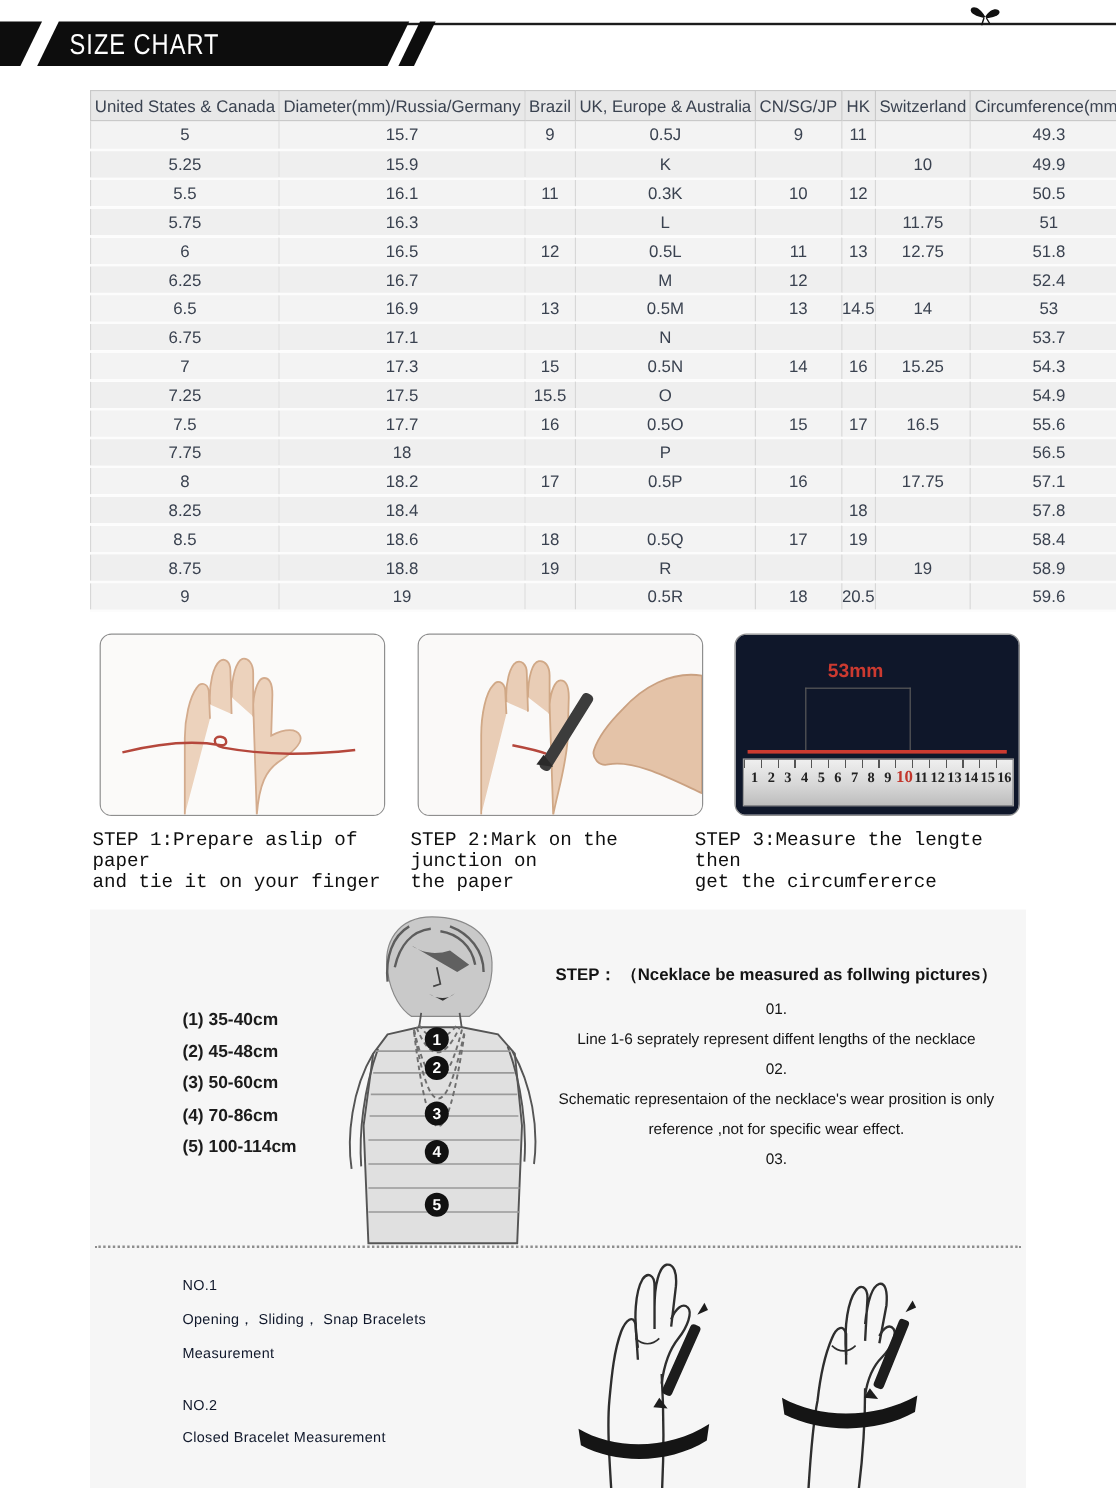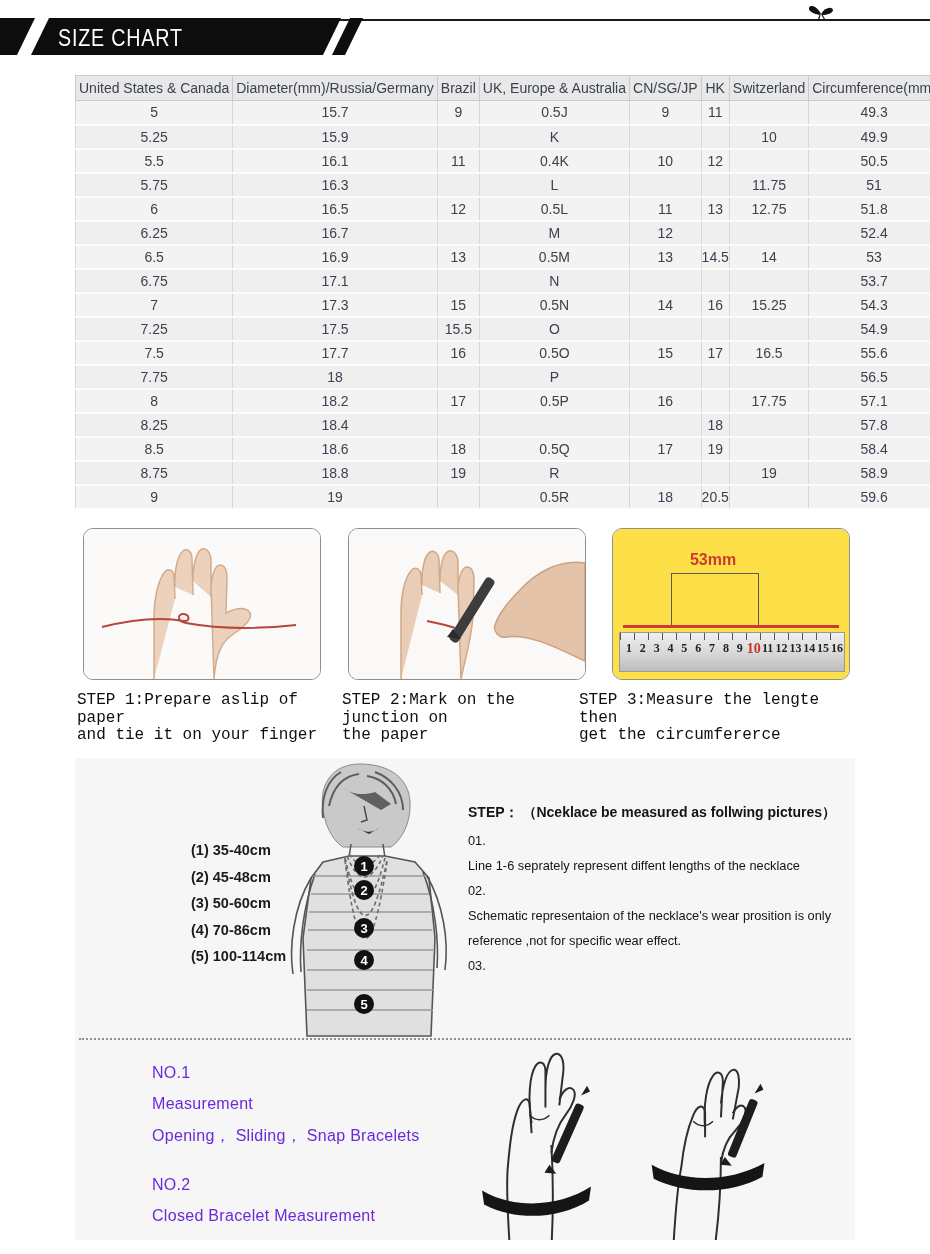--- a/index.html
+++ b/index.html
@@ -21,45 +21,45 @@
   .size-table th { background:#e8e8e8; font-weight:400; border:1px solid #c9c9c9; height:25px; padding:0 3px; white-space:nowrap; overflow:hidden; }
   .size-table td { background:#f3f3f3; border:1px solid #d7d7d7; border-bottom:2px solid #fcfcfc; height:24px; text-align:center; white-space:nowrap; overflow:hidden; }
   .size-table tr:nth-child(even) td { background:#efefef; }
 
   
   .step-box { position:absolute; top:528px; width:238px; height:152px; background:#fdfdfd; border:1.5px solid #8f8f8f; border-radius:10px; overflow:hidden; }
   .step-box svg { display:block; width:100%; height:100%; }
   .step-caption { position:absolute; top:692px; width:250px; font-family:Liberation Mono, monospace; font-size:16px; color:#0f0f0f; line-height:17.5px; }
 
   
-  .ruler-wrap { position:relative; width:100%; height:100%; background:#fde047;text-decoration:underline; }
+  .ruler-wrap { position:relative; width:100%; height:100%; background:#0f172a;text-decoration:underline; }
   .label-53 { position:absolute; top:22px; left:0; width:200px; text-align:center; color:#cc3a30; font-weight:700; font-size:16px; }
   .bracket { position:absolute; top:44px; left:58px; width:88px; height:54px; border:1.5px solid #5a5a5a; border-bottom:none; }
   .redline { position:absolute; top:96px; left:10px; width:216px; height:2.5px; background:#cc3a30; }
   .ruler-body { position:absolute; top:103px; left:6px; width:226px; height:40px; background:linear-gradient(180deg,#efefef 0%,#d7d7d7 55%,#bdbdbd 100%); border:1px solid #9a9a9a; }
   .ruler-ticks { position:absolute; top:0; left:0; right:0; height:7px;
      background:repeating-linear-gradient(90deg,#555 0 1px,transparent 1px 14px); }
   .ruler-nums { position:absolute; top:8px; left:2px; right:0; display:flex; }
   .ruler-num { flex:1; text-align:center; font-family:"Liberation Serif", serif; font-weight:700; font-size:12px; color:#222; }
   .ruler-num.hl { color:#c2362c; font-size:14px; }
 
   
   .gray-panel { position:absolute; left:75px; top:758px; width:780px; height:496px; background:#f6f6f6; }
   .dotted-divider { position:absolute; left:4px; top:280px; width:772px; border-top:2px dotted #8d8d8d; }
 
-  .length-list { position:absolute; left:77px; top:84px; font-weight:700; font-size:14.5px; color:#1b1b1b;margin-left:39px; }
+  .length-list { position:absolute; left:77px; top:84px; font-weight:700; font-size:14.5px; color:#1b1b1b; }
   .length-item { margin-bottom:10.5px; }
 
   .woman-sketch { position:absolute; left:188px; top:0px; width:212px; height:280px; }
 
-  .neck-text { position:absolute; left:393px; top:46px; width:382px; color:#141414; }
+  .neck-text { position:absolute; left:381px; top:46px; width:382px; color:#141414;text-align:center; }
   .neck-heading { font-weight:700; font-size:14px; margin-bottom:12px; }
   .neck-note { font-weight:400; font-size:12.8px; line-height:14px; margin-bottom:11px; }
 
-  .bracelet-text { position:absolute; left:77px; top:306px; color:#6d28d9; font-size:16px; letter-spacing:.3px; }
+  .bracelet-text { position:absolute; left:77px; top:306px; color:#0f172a; font-size:12px; letter-spacing:.3px; }
   .bt-line { margin-bottom:13px; }
   .bt-gap { height:16px; }
 
   .hand-sketch-1 { position:absolute; left:378px; top:292px; width:175px; height:198px; }
   .hand-sketch-2 { position:absolute; left:568px; top:300px; width:140px; height:188px; }
 </style>
 </head>
 <body>
 
 <div class="page">
@@ -116,21 +116,21 @@
           <td>K</td>
           <td></td>
           <td></td>
           <td>10</td>
           <td>49.9</td>
         </tr>
         <tr>
           <td>5.5</td>
           <td>16.1</td>
           <td>11</td>
-          <td>0.4K</td>
+          <td>0.3K</td>
           <td>10</td>
           <td>12</td>
           <td></td>
           <td>50.5</td>
         </tr>
         <tr>
           <td>5.75</td>
           <td>16.3</td>
           <td></td>
           <td>L</td>
@@ -394,22 +394,22 @@
           <div class="neck-note">Schematic representaion of the necklace's wear prosition is only</div>
           <div class="neck-note">reference ,not for specific wear effect.</div>
           <div class="neck-note">03.</div>
         </div>
     </div>
 
     <div class="dotted-divider"></div>
 
     <div class="bracelet-text">
       <div class="bt-line">NO.1</div>
+      <div class="bt-line">Opening， Sliding， Snap Bracelets</div>
       <div class="bt-line">Measurement</div>
-      <div class="bt-line">Opening， Sliding， Snap Bracelets</div>
       <div class="bt-gap"></div>
       <div class="bt-line">NO.2</div>
       <div class="bt-line">Closed Bracelet Measurement</div>
     </div>
 
     <svg class="hand-sketch-1" viewBox="0 0 150 200">
       <g fill="none" stroke="#2e2e2e" stroke-width="2">
         <path d="M44 200 C42 168 40 140 42 118 C44 96 46 76 52 60 C56 50 62 46 64 54 L66 84"></path>
         <path d="M66 74 C62 48 64 26 70 16 C74 10 80 12 80 22 L80 58 M80 40 C80 20 84 6 90 4 C96 3 99 10 98 22 L94 56"></path>
         <path d="M94 50 C98 40 104 36 108 40 C112 44 108 56 100 66 C92 76 88 88 86 104"></path>

